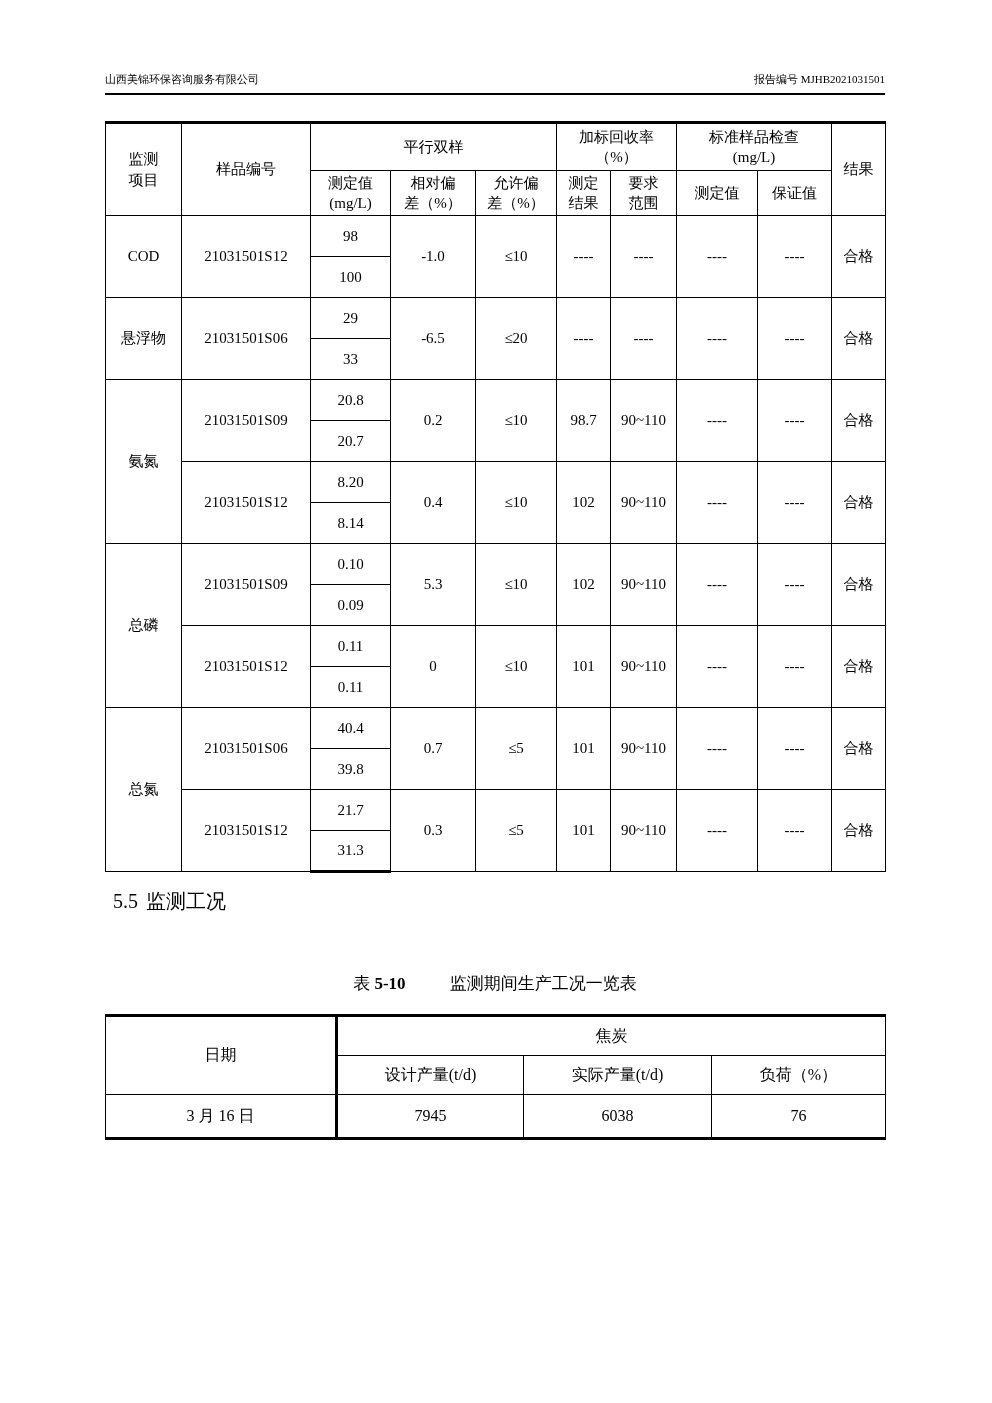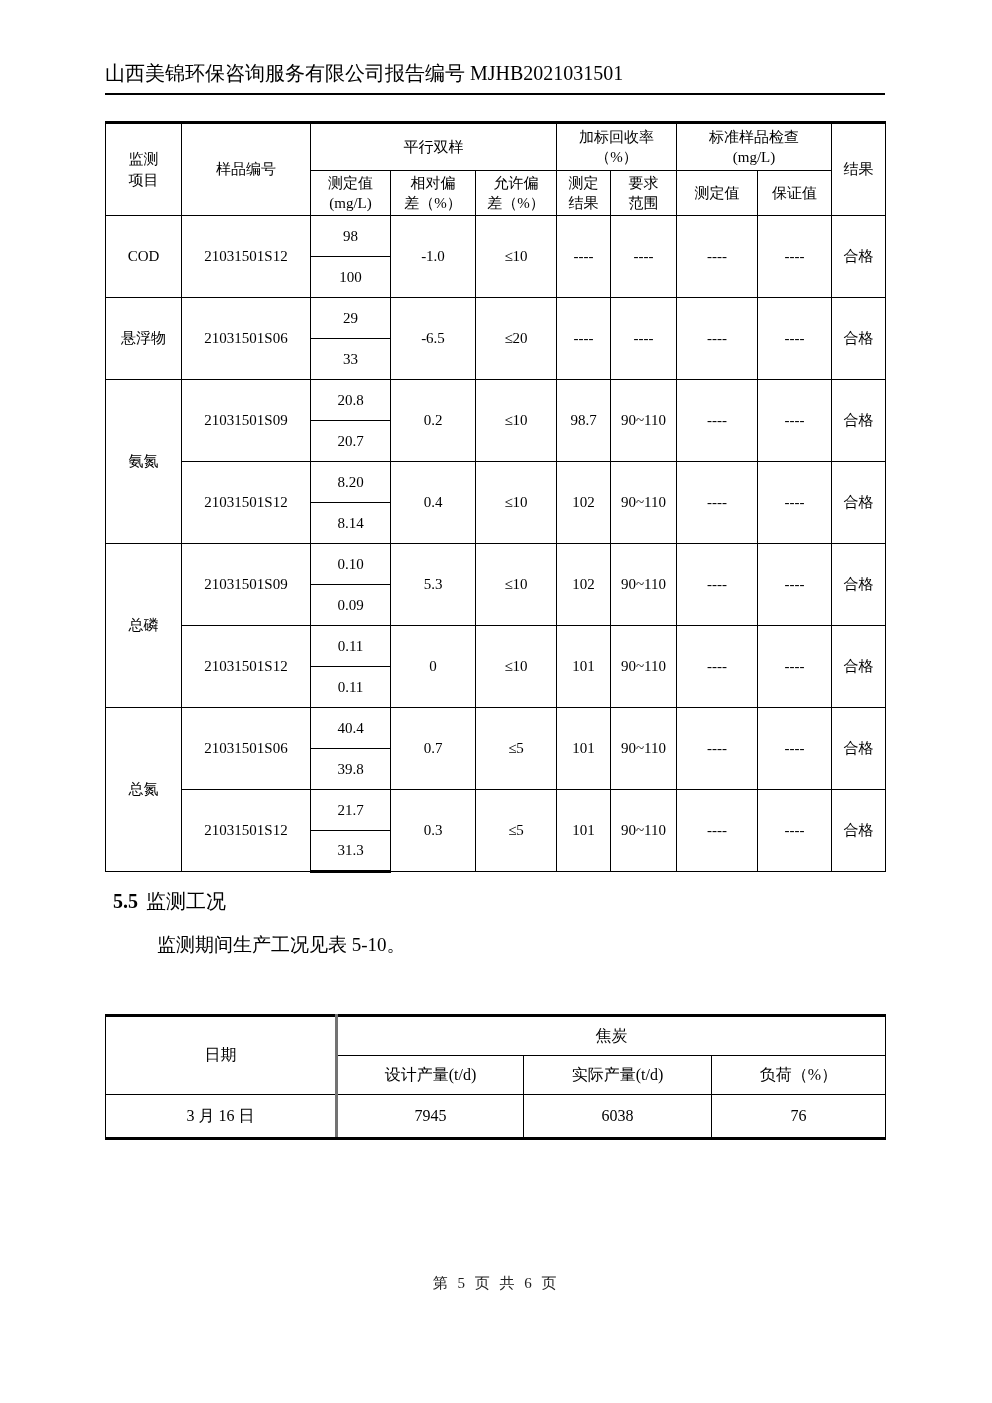--- a/index.html
+++ b/index.html
@@ -16,23 +16,24 @@
 
   
   .doc-header {
     position: absolute;
     left: 105px;
     width: 780px;
     top: 60px;
     height: 35px;
     border-bottom: 2px solid #000;
     display: flex;
+    justify-content: space-between;
     align-items: flex-end;
     padding-bottom: 6px;
-    font-size: 20px;
+    font-size: 11px;
   }
 
   
   table.qc-table {
     position: absolute;
     left: 105px;
     top: 121px;
     width: 780px;
     border-collapse: collapse;
     table-layout: fixed;
@@ -53,21 +54,21 @@
   table.qc-table thead tr.h1 th { border-top: 3px solid #000; }
   table.qc-table tbody tr.last td { border-bottom: 3px solid #000; margin-top: 36px; }
 
   
   .section-heading {
     position: absolute;
     left: 113px;
     top: 888px;
     font-size: 20px;
   }
-  .section-heading .num { font-weight: bold; margin-right: 8px; }
+  .section-heading .num { font-weight: normal; margin-right: 8px; }
   .body-paragraph {
     position: absolute;
     left: 157px;
     top: 932px;
     font-size: 19px;
   }
   .table-caption {
     position: absolute;
     left: 105px;
     top: 972px;
@@ -90,21 +91,21 @@
     border: 1px solid #000;
     text-align: center;
     vertical-align: middle;
     font-weight: normal;
     font-size: 16px;
     padding: 0 11px;
   }
   table.prod-table tr.p1 th { height: 40px; border-top: 3px solid #000; }
   table.prod-table tr.p2 th { height: 39px; }
   table.prod-table tr.pdata td { height: 44px; border-bottom: 3px solid #000; }
-  table.prod-table .thick-right { border-right: 3px solid #737373; }
+  table.prod-table .thick-right { border-right: 3px solid #000000; }
 
   
   .doc-footer {
     position: absolute;
     left: 0;
     top: 1274px;
     width: 992px;
     text-align: center;
     font-size: 15px;
     letter-spacing: 3px;
@@ -287,22 +288,26 @@
       <tr class="last">
           <td>31.3</td>
         </tr>
     </tbody>
   </table>
 
   <div class="section-heading">
     <span class="num">5.5</span><span>监测工况</span>
   </div>
 
-  <div class="body-paragraph">监测期间生产工况见表 5-10。</div>
-
+
+  <div class="table-caption">
+    <span>表</span>
+    <span class="cap-num">5-10</span>
+    <span>监测期间生产工况一览表</span>
+  </div>
 
   <table class="prod-table">
     <colgroup>
       <col style="width:231px">
         <col style="width:187px">
         <col style="width:188px">
         <col style="width:174px">
     </colgroup>
     <tbody>
       <tr class="p1">
@@ -316,15 +321,14 @@
       </tr>
       <tr class="pdata">
         <td class="thick-right">3 月 16 日</td>
         <td>7945</td>
         <td>6038</td>
         <td>76</td>
       </tr>
     </tbody>
   </table>
 
-  <div class="doc-footer">第 5 页 共 6 页</div>
 
 </div>
 
 </body></html>

